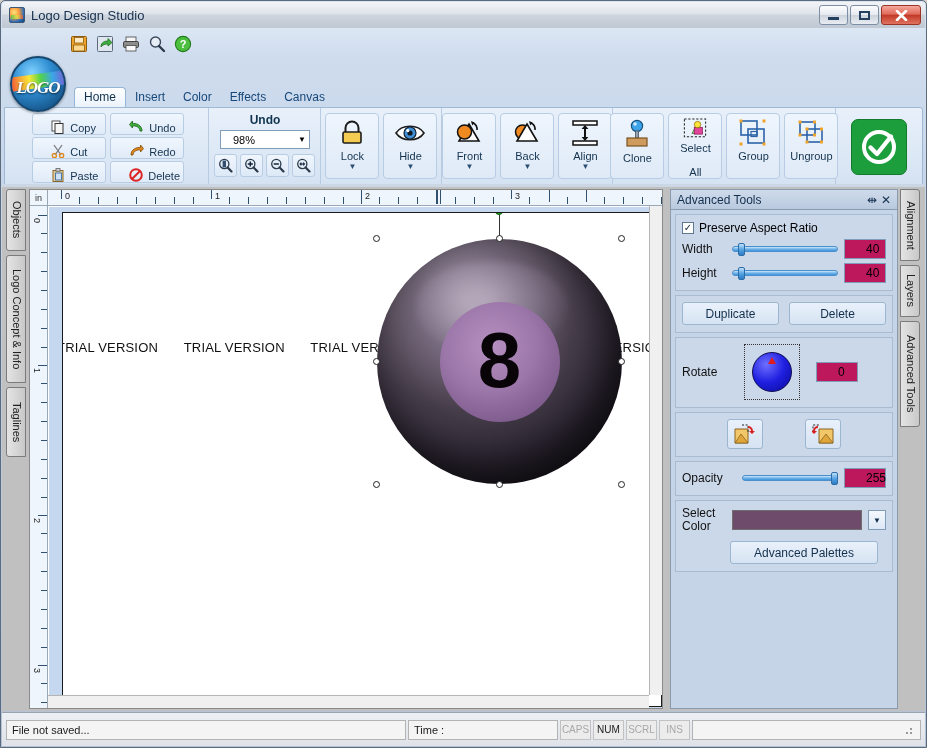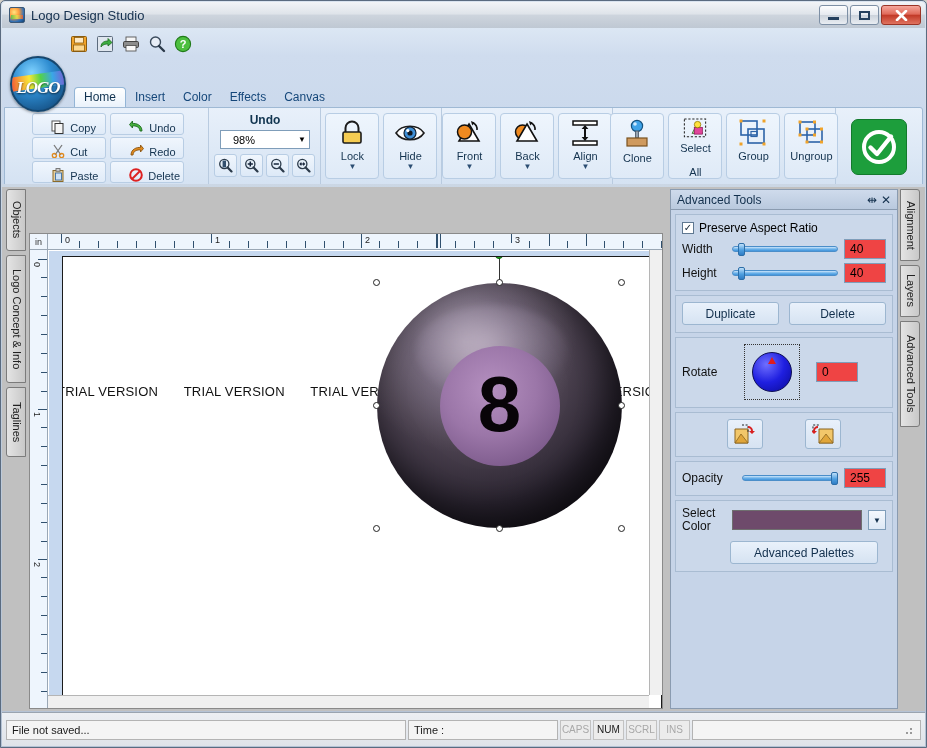--- a/index.html
+++ b/index.html
@@ -152,21 +152,21 @@
     width:20px;border:1px solid #7b7b7b;border-radius:3px 0 0 3px;
     background:linear-gradient(90deg,#e4e4e4 0%,#c8c8c8 100%);
     writing-mode:vertical-rl;text-orientation:mixed;
     font-size:11px;color:#222;text-align:center;padding:4px 2px;margin-bottom:4px;
     box-sizing:border-box;
   }
   .vtab.right{border-radius:0 3px 3px 0;}
 
   .canvas-area{
     position:absolute;left:27px;top:2px;right:262px;bottom:2px;
-    background:#fff;border:1px solid #8a8a8a;box-sizing:border-box;overflow:hidden;margin-top:44px;
+    background:#fff;border:1px solid #8a8a8a;box-sizing:border-box;overflow:hidden;
   }
   .ruler-corner{
     position:absolute;left:0;top:0;width:18px;height:16px;
     background:#eef5fd;border-right:1px solid #9aa7b5;border-bottom:1px solid #9aa7b5;
     font-size:9px;color:#333;text-align:center;line-height:16px;box-sizing:border-box;
   }
   .ruler-h{
     position:absolute;left:18px;top:0;right:0;height:16px;
     background:#eef5fd;border-bottom:1px solid #9aa7b5;box-sizing:border-box;
   }
@@ -266,22 +266,22 @@
     position:absolute;left:0;right:0;height:6px;border-radius:3px;
     background:linear-gradient(180deg,#cfe6fb 0%,#6fb4ea 50%,#3f93dc 100%);
     border:1px solid #4b8ec9;box-sizing:border-box;
   }
   .track .thumb{
     position:absolute;width:7px;height:13px;border-radius:2px;
     background:linear-gradient(180deg,#bfe0fa 0%,#4e9fe0 55%,#2f7cc4 100%);
     border:1px solid #2d6ea8;box-sizing:border-box;
   }
   .numbox{
-    width:42px;height:20px;border:1px solid #7f9db9;background:#ef4444;
-    font-size:12px;color:#000;display:flex;align-items:center;padding-left:5px;
+    width:42px;height:20px;border:1px solid #7f9db9;background:#be185d;
+    font-size:12px;color:#000;display:flex;align-items:center;padding-left:21px;
     box-sizing:border-box;
   }
   .btn{
     border:1px solid #9cb6d0;border-radius:3px;
     background:linear-gradient(180deg,#e9f1fb 0%,#d6e3f2 100%);
     font-size:12px;color:#13304d;display:flex;align-items:center;justify-content:center;
     box-sizing:border-box;height:23px;
   }
   .two-btn{display:flex;gap:10px;}
   .two-btn .btn{flex:1;}

